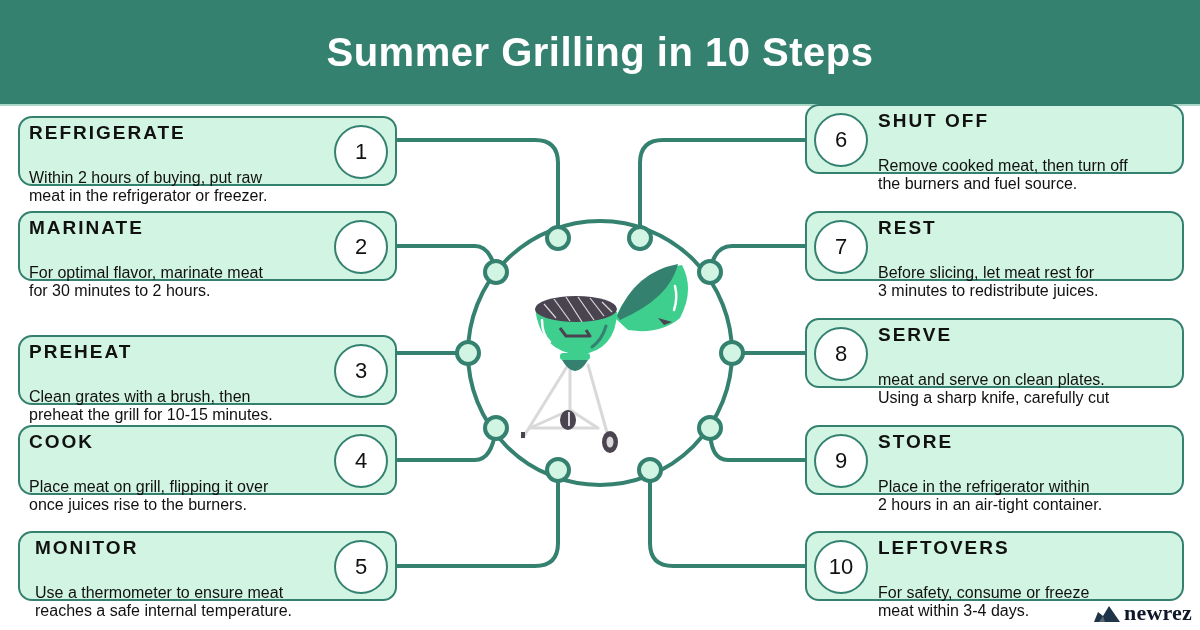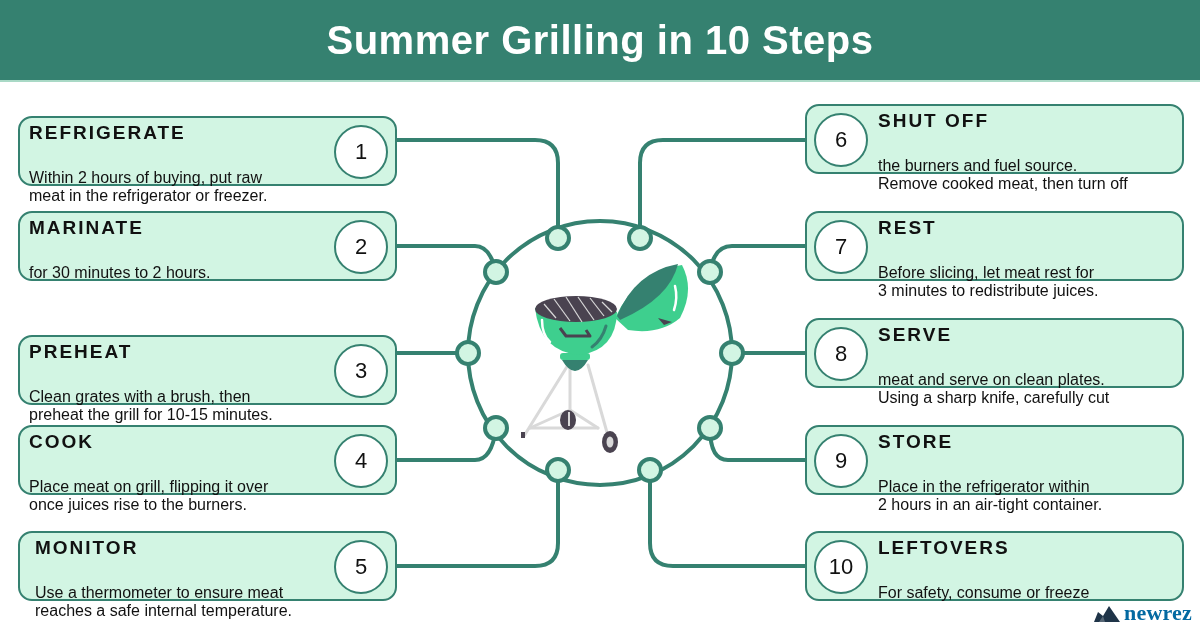--- a/index.html
+++ b/index.html
@@ -1,20 +1,20 @@
 <!DOCTYPE html>
 <html><head>
   <meta charset="utf-8">
   <style>
     * { box-sizing: border-box; margin: 0; padding: 0; }
     html, body { width: 1200px; height: 630px; background: #ffffff; overflow: hidden; }
     body { position: relative; font-family: "Liberation Sans", sans-serif; color: #111; }
 
     .header {
-      position: absolute; left: 0; top: 0; width: 1200px; height: 82px;
+      position: absolute; left: 0; top: 0; width: 1200px; height: 106px;
       background: #358170; border-bottom: 2px solid #a9d9c6;
       display: flex; align-items: center; justify-content: center;
     }
     .header-title {
       color: #ffffff; font-weight: bold; font-size: 40px; letter-spacing: 0.5px;
       font-family: "Liberation Sans", sans-serif;
     }
 
     .connectors { position: absolute; left: 0; top: 0; width: 1200px; height: 630px; }
 
@@ -48,21 +48,21 @@
     }
     .card.left .num { right: 7px; }
     .card.right .num { left: 7px; }
 
     .grill { position: absolute; left: 520px; top: 250px; width: 170px; height: 210px; }
 
     .logo {
       position: absolute; right: 8px; bottom: 4px; display: flex; align-items: center; gap: 4px;
     }
     .logo-text {
-      font-family: "Liberation Serif", serif; font-weight: bold; font-size: 22px; color: #0369a1;
+      font-family: "Liberation Serif", serif; font-weight: bold; font-size: 22px; color: #0f172a;
       letter-spacing: 0.2px;
     }
   </style>
 </head>
 <body>
 
 <div class="header">
   <h1 class="header-title">Summer Grilling in 10 Steps</h1>
 </div>
 
@@ -141,20 +141,21 @@
   <div class="card-desc">
     <div>Within 2 hours of buying, put raw</div>
     <div>meat in the refrigerator or freezer.</div>
   </div>
   <div class="num">1</div>
 </div>
 
 <div class="card left" style="top:211px;">
   <div class="card-title">MARINATE</div>
   <div class="card-desc">
+    <div>For optimal flavor, marinate meat</div>
     <div>for 30 minutes to 2 hours.</div>
   </div>
   <div class="num">2</div>
 </div>
 
 <div class="card left" style="top:335px;">
   <div class="card-title">PREHEAT</div>
   <div class="card-desc">
     <div>Clean grates with a brush, then</div>
     <div>preheat the grill for 10-15 minutes.</div>
@@ -177,22 +178,22 @@
     <div>Use a thermometer to ensure meat</div>
     <div>reaches a safe internal temperature.</div>
   </div>
   <div class="num">5</div>
 </div>
 
 <div class="card right" style="top:104px;">
   <div class="num">6</div>
   <div class="card-title">SHUT OFF</div>
   <div class="card-desc">
+    <div>Remove cooked meat, then turn off</div>
     <div>the burners and fuel source.</div>
-    <div>Remove cooked meat, then turn off</div>
   </div>
 </div>
 
 <div class="card right" style="top:211px;">
   <div class="num">7</div>
   <div class="card-title">REST</div>
   <div class="card-desc">
     <div>Before slicing, let meat rest for</div>
     <div>3 minutes to redistribute juices.</div>
   </div>
@@ -214,20 +215,21 @@
     <div>Place in the refrigerator within</div>
     <div>2 hours in an air-tight container.</div>
   </div>
 </div>
 
 <div class="card right" style="top:531px;">
   <div class="num">10</div>
   <div class="card-title">LEFTOVERS</div>
   <div class="card-desc">
     <div>For safety, consume or freeze</div>
+    <div>meat within 3-4 days.</div>
   </div>
 </div>
 
 <div class="logo">
   <svg width="26" height="18" viewBox="0 0 26 18">
     <path d="M0 18 L4 8 L9 12 L15 2 L26 18 Z" fill="#1f3448"></path>
     <path d="M9 12 L11 18 L5 18 Z" fill="#ffffff" opacity="0.25"></path>
   </svg>
   <span class="logo-text">newrez</span>
 </div>

